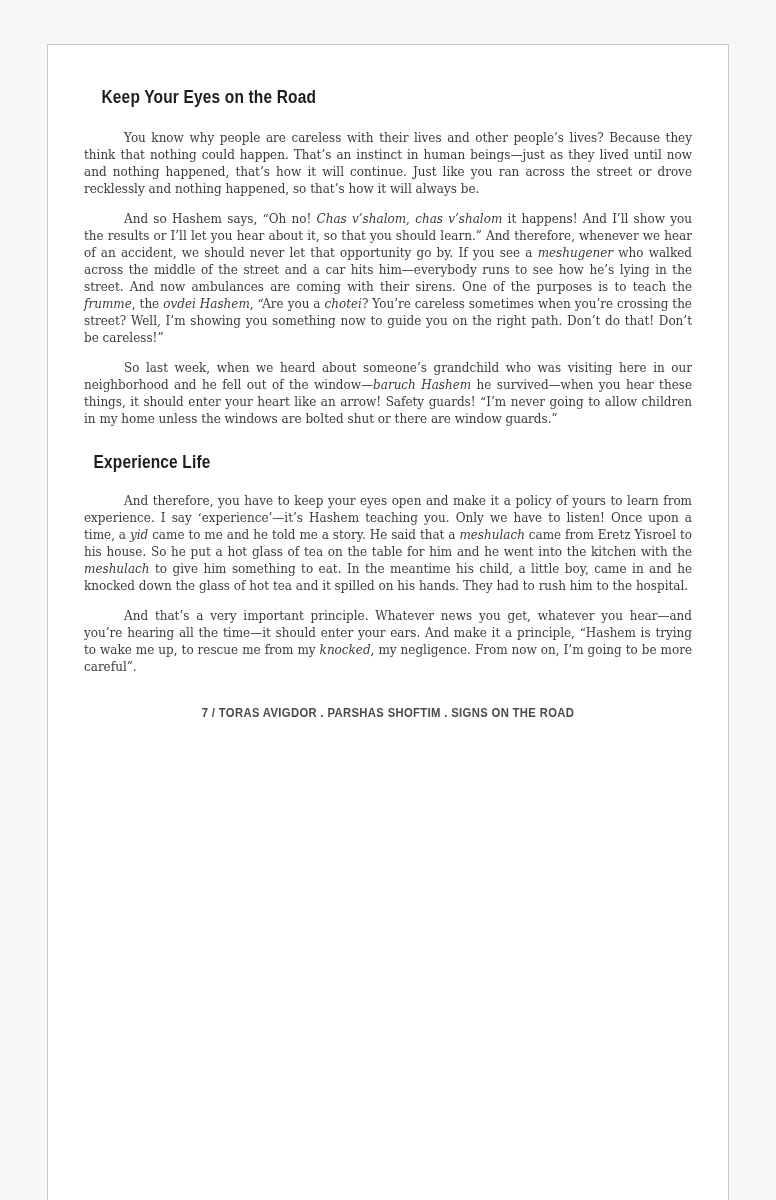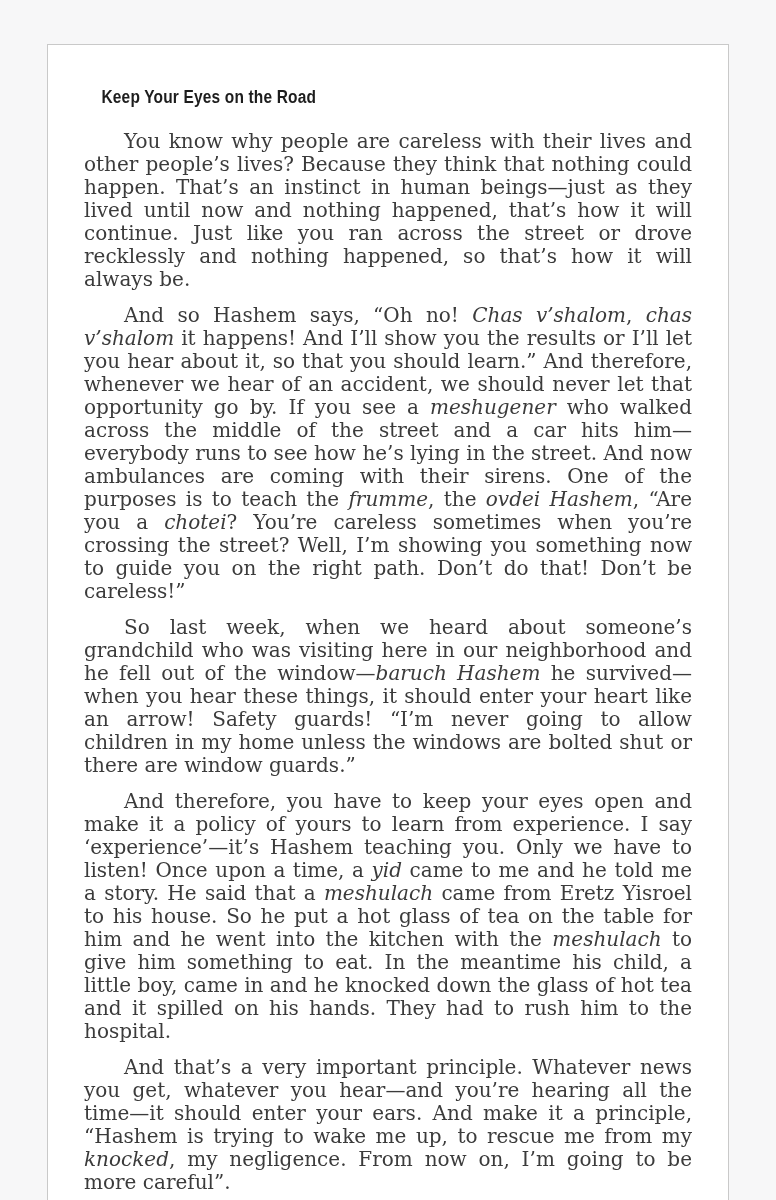--- a/index.html
+++ b/index.html
@@ -37,22 +37,22 @@
   .section-heading .condensed {
     display: inline-block;
     transform: scaleX(0.86);
     transform-origin: 50% 50%;
     letter-spacing: 0.2px;
     white-space: nowrap;
   }
   .section-heading.mid { margin-top: 24px; margin-bottom: 20px; }
   p.body-para {
     font-family: "DejaVu Serif", "Liberation Serif", serif;
-    font-size: 20px;
-    line-height: 23px;
+    font-size: 12px;
+    line-height: 17px;
     color: var(--body);
     text-align: justify;
     text-indent: 40px;
     margin: 0 0 13px;
   }
   p.body-para em {
     font-style: italic;
   }
   .page-footer {
     margin-top: 30px;
@@ -78,20 +78,23 @@
   <h2 class="section-heading">
     <span class="condensed">Keep Your Eyes on the Road</span>
   </h2>
 
   <p class="body-para"><span>You know why people are careless with their lives and other people’s lives? Because they think that nothing could happen. That’s an instinct in human beings—just as they lived until now and nothing happened, that’s how it will continue. Just like you ran across the street or drove recklessly and nothing happened, so that’s how it will always be.</span></p>
 
   <p class="body-para"><span>And so Hashem says, “Oh no! </span><em>Chas v’shalom</em><span>, </span><em>chas v’shalom</em><span> it happens! And I’ll show you the results or I’ll let you hear about it, so that you should learn.” And therefore, whenever we hear of an accident, we should never let that opportunity go by. If you see a </span><em>meshugener</em><span> who walked across the middle of the street and a car hits him—everybody runs to see how he’s lying in the street. And now ambulances are coming with their sirens. One of the purposes is to teach the </span><em>frumme</em><span>, the </span><em>ovdei Hashem</em><span>, “Are you a </span><em>chotei</em><span>? You’re careless sometimes when you’re crossing the street? Well, I’m showing you something now to guide you on the right path. Don’t do that! Don’t be careless!”</span></p>
 
   <p class="body-para"><span>So last week, when we heard about someone’s grandchild who was visiting here in our neighborhood and he fell out of the window—</span><em>baruch Hashem</em><span> he survived—when you hear these things, it should enter your heart like an arrow! Safety guards! “I’m never going to allow children in my home unless the windows are bolted shut or there are window guards.”</span></p>
 
+  <h2 class="section-heading mid">
+    <span class="condensed">Experience Life</span>
+  </h2>
 
   <p class="body-para"><span>And therefore, you have to keep your eyes open and make it a policy of yours to learn from experience. I say ‘experience’—it’s Hashem teaching you. Only we have to listen! Once upon a time, a </span><em>yid</em><span> came to me and he told me a story. He said that a </span><em>meshulach</em><span> came from Eretz Yisroel to his house. So he put a hot glass of tea on the table for him and he went into the kitchen with the </span><em>meshulach</em><span> to give him something to eat. In the meantime his child, a little boy, came in and he knocked down the glass of hot tea and it spilled on his hands. They had to rush him to the hospital.</span></p>
 
 
   <p class="body-para"><span>And that’s a very important principle. Whatever news you get, whatever you hear—and you’re hearing all the time—it should enter your ears. And make it a principle, “Hashem is trying to wake me up, to rescue me from my </span><em>knocked</em><span>, my negligence. From now on, I’m going to be more careful”.</span></p>
 
   <div class="page-footer">
     <span class="condensed">7 / TORAS AVIGDOR . PARSHAS SHOFTIM . SIGNS ON THE ROAD</span>
   </div>
 

